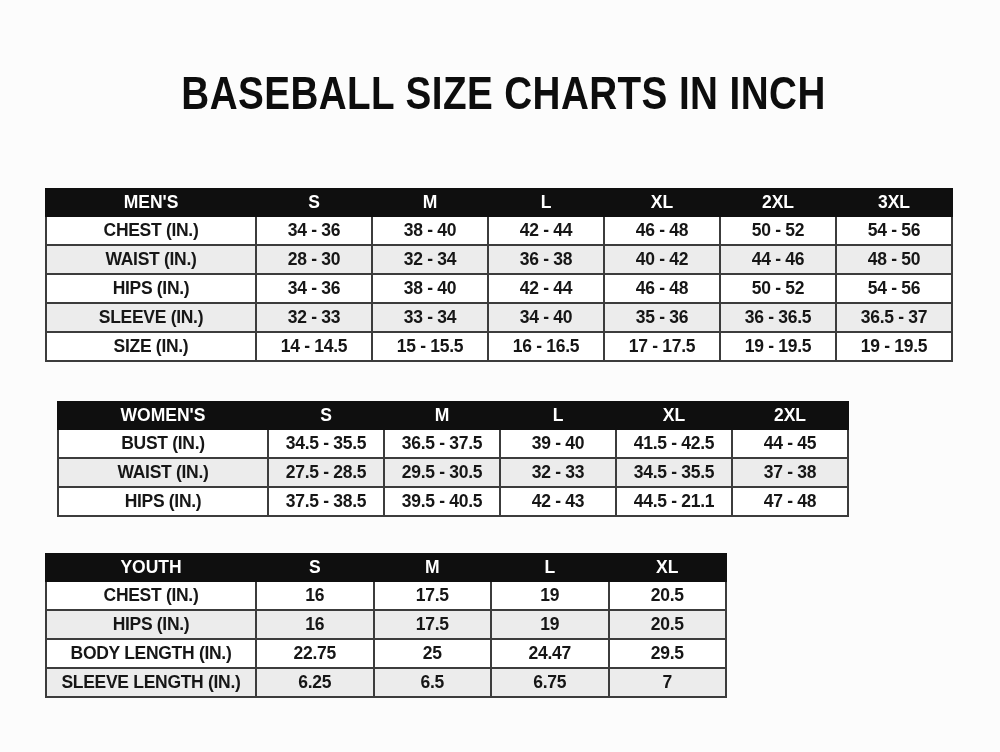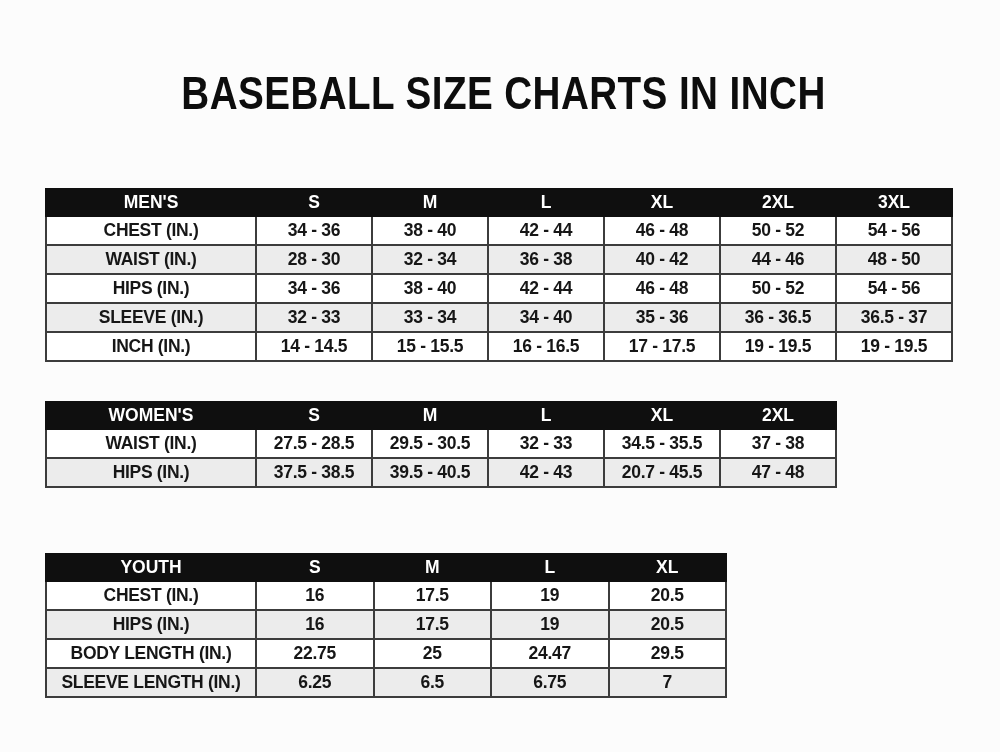--- a/index.html
+++ b/index.html
@@ -38,21 +38,21 @@
     white-space: nowrap;
     letter-spacing: 0.5px;
   }
 
   table.chart {
     position: absolute;
     border-collapse: collapse;
     table-layout: fixed;
   }
   .t-mens   { left: 45px; top: 188px; width: 908px; border-radius: 19px; }
-  .t-womens { left: 45px; top: 401px; width: 792px; }
+  .t-womens { left: 57px; top: 401px; width: 792px; }
   .t-youth  { left: 45px; top: 553px; width: 682px; }
 
   table.chart th, table.chart td {
     border: 2px solid var(--border);
     padding: 0 2px;
     height: 29px;
     text-align: center;
     vertical-align: middle;
     font-weight: bold;
     font-size: 17.5px;
@@ -136,21 +136,21 @@
         <tr>
           <th>SLEEVE (IN.)</th>
           <td>32 - 33</td>
           <td>33 - 34</td>
           <td>34 - 40</td>
           <td>35 - 36</td>
           <td>36 - 36.5</td>
           <td>36.5 - 37</td>
         </tr>
         <tr>
-          <th>INCH (IN.)</th>
+          <th>SIZE (IN.)</th>
           <td>14 - 14.5</td>
           <td>15 - 15.5</td>
           <td>16 - 16.5</td>
           <td>17 - 17.5</td>
           <td>19 - 19.5</td>
           <td>19 - 19.5</td>
         </tr>
       </tbody>
     </table>
   <table class="chart t-womens">
@@ -167,33 +167,41 @@
           <th>WOMEN'S</th>
           <th>S</th>
           <th>M</th>
           <th>L</th>
           <th>XL</th>
           <th>2XL</th>
         </tr>
       </thead>
       <tbody>
         <tr>
+          <th>BUST (IN.)</th>
+          <td>34.5 - 35.5</td>
+          <td>36.5 - 37.5</td>
+          <td>39 - 40</td>
+          <td>41.5 - 42.5</td>
+          <td>44 - 45</td>
+        </tr>
+        <tr>
           <th>WAIST (IN.)</th>
           <td>27.5 - 28.5</td>
           <td>29.5 - 30.5</td>
           <td>32 - 33</td>
           <td>34.5 - 35.5</td>
           <td>37 - 38</td>
         </tr>
         <tr>
           <th>HIPS (IN.)</th>
           <td>37.5 - 38.5</td>
           <td>39.5 - 40.5</td>
           <td>42 - 43</td>
-          <td>20.7 - 45.5</td>
+          <td>44.5 - 21.1</td>
           <td>47 - 48</td>
         </tr>
       </tbody>
     </table>
   <table class="chart t-youth">
       <colgroup>
         <col class="label-col">
         <col>
         <col>
         <col>

